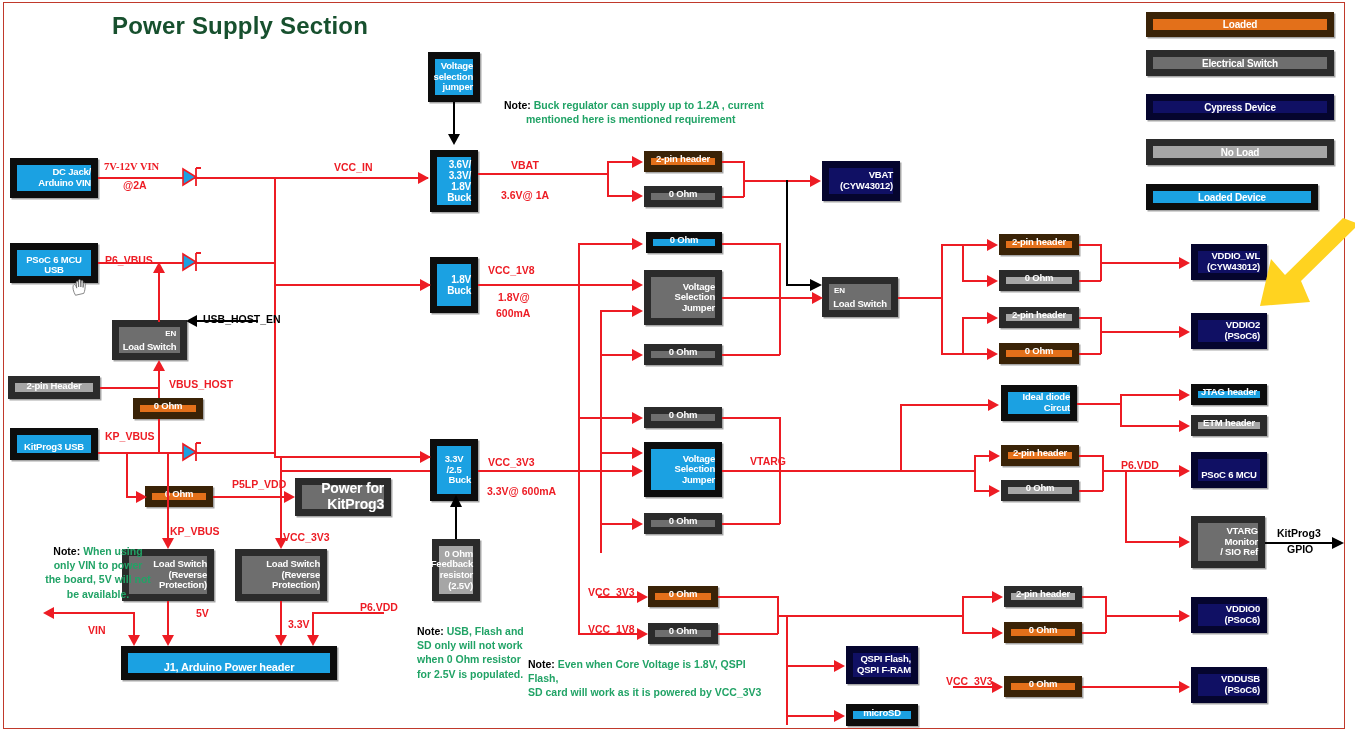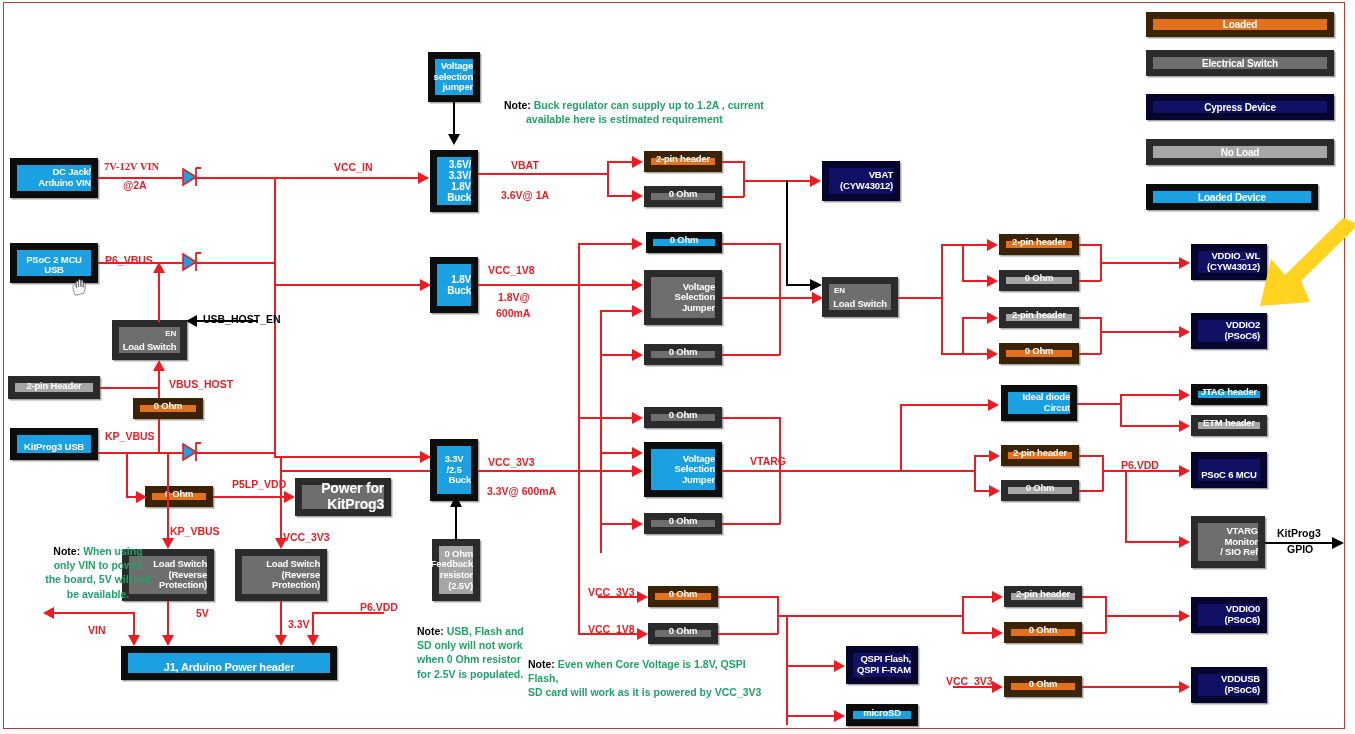--- a/index.html
+++ b/index.html
@@ -45,20 +45,21 @@
   .cursor{position:absolute;width:18px;height:20px;}
   .yarrow{position:absolute;}
 </style>
 </head>
 <body>
 
 <div id="stage">
 
   <div class="frame"></div>
 
+  <div class="title" style="left:112px;top:12px;">Power Supply Section</div>
 
   <div class="node orange" style="left:1146px;top:12px;width:188px;height:25px;font-size:10px;">
       <span>Loaded</span>
     </div>
   <div class="node navy" style="left:1146px;top:94px;width:188px;height:26px;font-size:10px;">
       <span>Cypress Device</span>
     </div>
   <div class="node gray" style="left:1146px;top:50px;width:188px;height:26px;font-size:10px;">
       <span>Electrical Switch</span>
     </div>
@@ -68,21 +69,21 @@
   <div class="node blue" style="left:1146px;top:184px;width:172px;height:26px;font-size:10px;">
       <span>Loaded Device</span>
     </div>
 
   <div class="node blue" style="left:10px;top:158px;width:88px;height:40px;font-size:9.5px;flex-direction:column;">
     <span>DC Jack/</span>
     <span>Arduino VIN</span>
   </div>
 
   <div class="node blue" style="left:10px;top:243px;width:88px;height:40px;font-size:9.5px;">
-      <span>PSoC 2 MCU USB</span>
+      <span>PSoC 6 MCU USB</span>
     </div>
 
   <svg class="cursor" style="left:71px;top:277px;" viewBox="0 0 24 26">
     <path d="M6 24 C3 19 2 14 3 11 C4 9 6 9.5 6.6 11.5 L7.6 14.5 L7 6.5 C7 4.8 9.3 4.7 9.5 6.4 L10.2 13 L10.2 4.4 C10.2 2.6 12.5 2.6 12.6 4.3 L13.1 13 L13.6 5.4 C13.7 3.8 15.9 3.9 15.9 5.5 L16.1 13.6 L17 8.6 C17.2 7.1 19.2 7.3 19.1 8.9 C18.9 14 18.6 18.5 17 21.5 Z" fill="#ffffff" stroke="#6d6d6d" stroke-width="1.1"></path>
   </svg>
 
   <div class="node blue" style="left:10px;top:428px;width:88px;height:32px;font-size:9.5px;">
       <span>KitProg3 USB</span>
     </div>
 
@@ -523,21 +524,21 @@
   <div class="lblk" style="left:1277px;top:527px;">KitProg3</div>
   <div class="lblk" style="left:1287px;top:543px;">GPIO</div>
 
   <div class="lbl" style="left:588px;top:586px;">VCC_3V3</div>
   <div class="lbl" style="left:588px;top:623px;">VCC_1V8</div>
   <div class="lbl" style="left:946px;top:675px;">VCC_3V3</div>
 
   <div class="note" style="left:504px;top:98px;width:270px;">
     <span style="color:#000;">Note:</span>
     <span>Buck regulator can supply up to 1.2A , current</span><br>
-    <span style="display:inline-block;margin-left:22px;">available here is estimated requirement</span>
+    <span style="display:inline-block;margin-left:22px;">mentioned here is mentioned requirement</span>
   </div>
 
   <div class="note" style="left:19px;top:544px;width:158px;text-align:center;">
     <span style="color:#000;">Note:</span>
     <span>When using</span><br>
     <span>only VIN to power</span><br>
     <span>the board, 5V will not</span><br>
     <span>be available.</span>
   </div>
 

